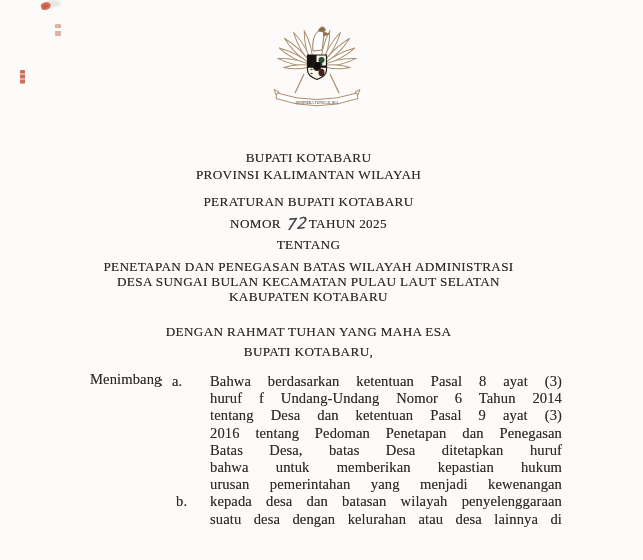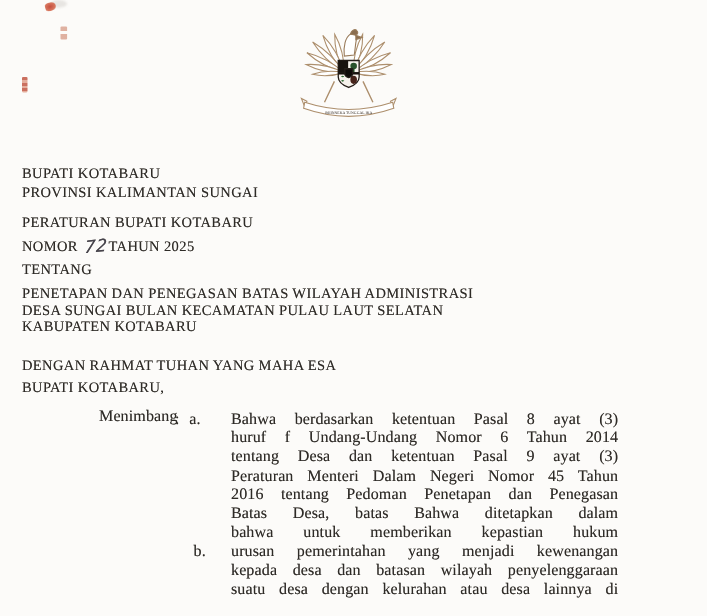--- a/index.html
+++ b/index.html
@@ -7,26 +7,25 @@
     position:relative;
     width:643px; height:560px;
     background:#fcfbf9;
     overflow:hidden;
     font-family:"Liberation Serif", serif;
     color:#2e2b27;
   }
   
   .caps {
     position:absolute; left:0; width:617px;
-    text-align:left;
+    text-align:center;
     font-size:13.2px; line-height:16px;
     letter-spacing:0.35px;
     white-space:nowrap;
     text-shadow:0 0 0.4px rgba(45,40,35,0.55);
-    padding-left:20px;
   }
   .lh1 { top:150px; }
   .lh2 { top:167px; }
   .regtitle { top:194px; }
   .nomor { top:215px; }
   .tentang { top:237px; }
   .subj1 { top:259px; }
   .subj2 { top:274px; }
   .subj3 { top:289px; }
   .invocation { top:324px; }
@@ -145,42 +144,41 @@
 
     <g>
       <path d="M16 148 L6 143 L12 158 Z" fill="#ffffff" stroke="#ad8f6d" stroke-width="2"></path>
       <path d="M168 148 L178 143 L172 158 Z" fill="#ffffff" stroke="#ad8f6d" stroke-width="2"></path>
       <path d="M12 150 Q92 176 172 150 L174 161 Q92 190 10 161 Z" fill="#ffffff" stroke="#ad8f6d" stroke-width="2"></path>
       <text x="92" y="171" text-anchor="middle" font-size="7" font-family="Liberation Serif, serif" fill="#332a22">BHINNEKA TUNGGAL IKA</text>
     </g>
   </svg>
 
   <div class="caps lh1">BUPATI KOTABARU</div>
-  <div class="caps lh2">PROVINSI KALIMANTAN SUNGAI</div>
+  <div class="caps lh2">PROVINSI KALIMANTAN WILAYAH</div>
 
   <div class="caps regtitle">PERATURAN BUPATI KOTABARU</div>
   <div class="caps nomor"><span class="nomor-prefix">NOMOR</span><span class="handnum">72</span><span>TAHUN 2025</span></div>
   <div class="caps tentang">TENTANG</div>
   <div class="caps subj1">PENETAPAN DAN PENEGASAN BATAS WILAYAH ADMINISTRASI</div>
   <div class="caps subj2">DESA SUNGAI BULAN KECAMATAN PULAU LAUT SELATAN</div>
   <div class="caps subj3">KABUPATEN KOTABARU</div>
   <div class="caps issuer">BUPATI KOTABARU,</div>
   <div class="caps invocation">DENGAN RAHMAT TUHAN YANG MAHA ESA</div>
 
   <span class="blabel menimbang-label">Menimbang</span>
   <span class="blabel menimbang-colon">:</span>
   <span class="blabel marker-a">a.</span>
   <span class="blabel marker-b">b.</span>
 
   <div class="body-lines">
     <div class="jline">Bahwa berdasarkan ketentuan Pasal 8 ayat (3)</div>
     <div class="jline">huruf f Undang-Undang Nomor 6 Tahun 2014</div>
     <div class="jline">tentang Desa dan ketentuan Pasal 9 ayat (3)</div>
-    <div class="jline">Peraturan Menteri Dalam Negeri Nomor 45 Tahun</div>
     <div class="jline">2016 tentang Pedoman Penetapan dan Penegasan</div>
-    <div class="jline">Batas Desa, batas Bahwa ditetapkan dalam</div>
+    <div class="jline">Batas Desa, batas Desa ditetapkan huruf</div>
     <div class="jline">bahwa untuk memberikan kepastian hukum</div>
     <div class="jline">urusan pemerintahan yang menjadi kewenangan</div>
     <div class="jline">kepada desa dan batasan wilayah penyelenggaraan</div>
     <div class="jline">suatu desa dengan kelurahan atau desa lainnya di</div>
   </div>
 
 </div>
 
 </body></html>

